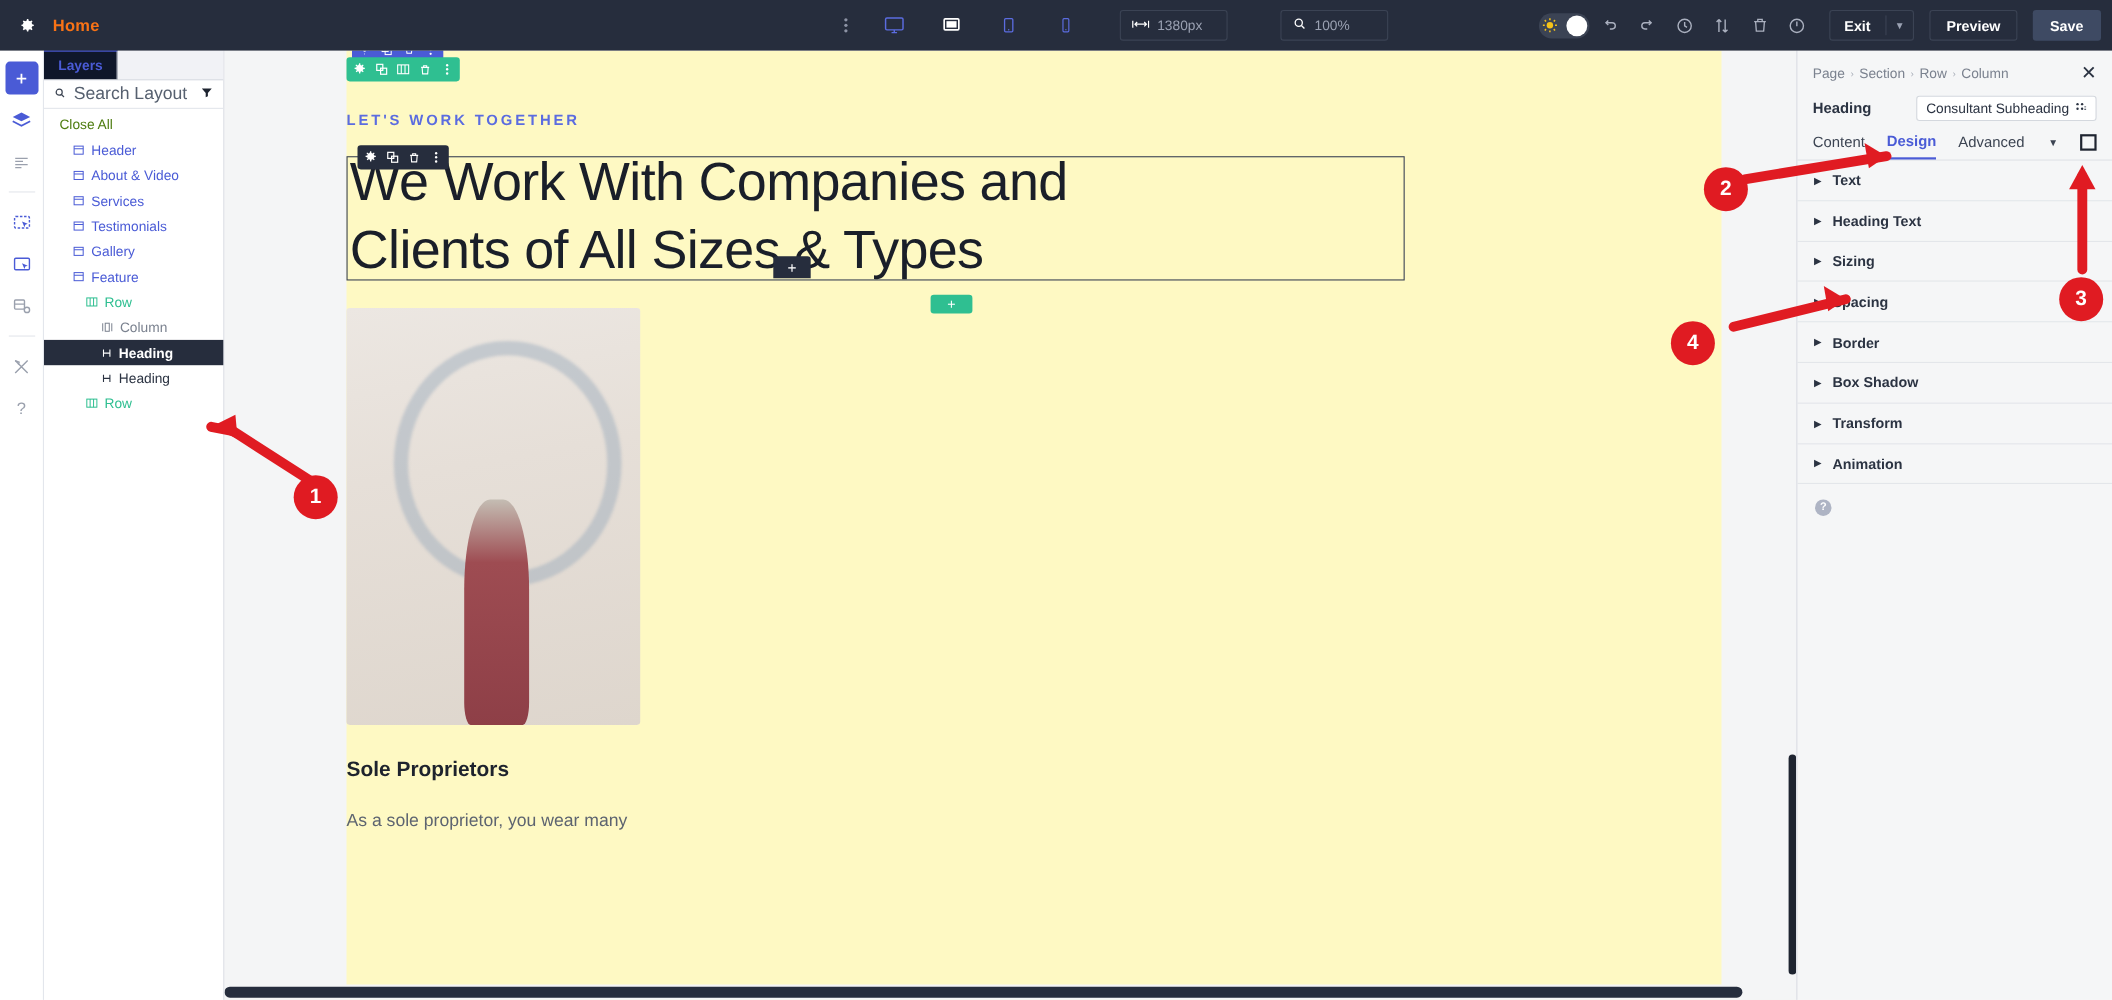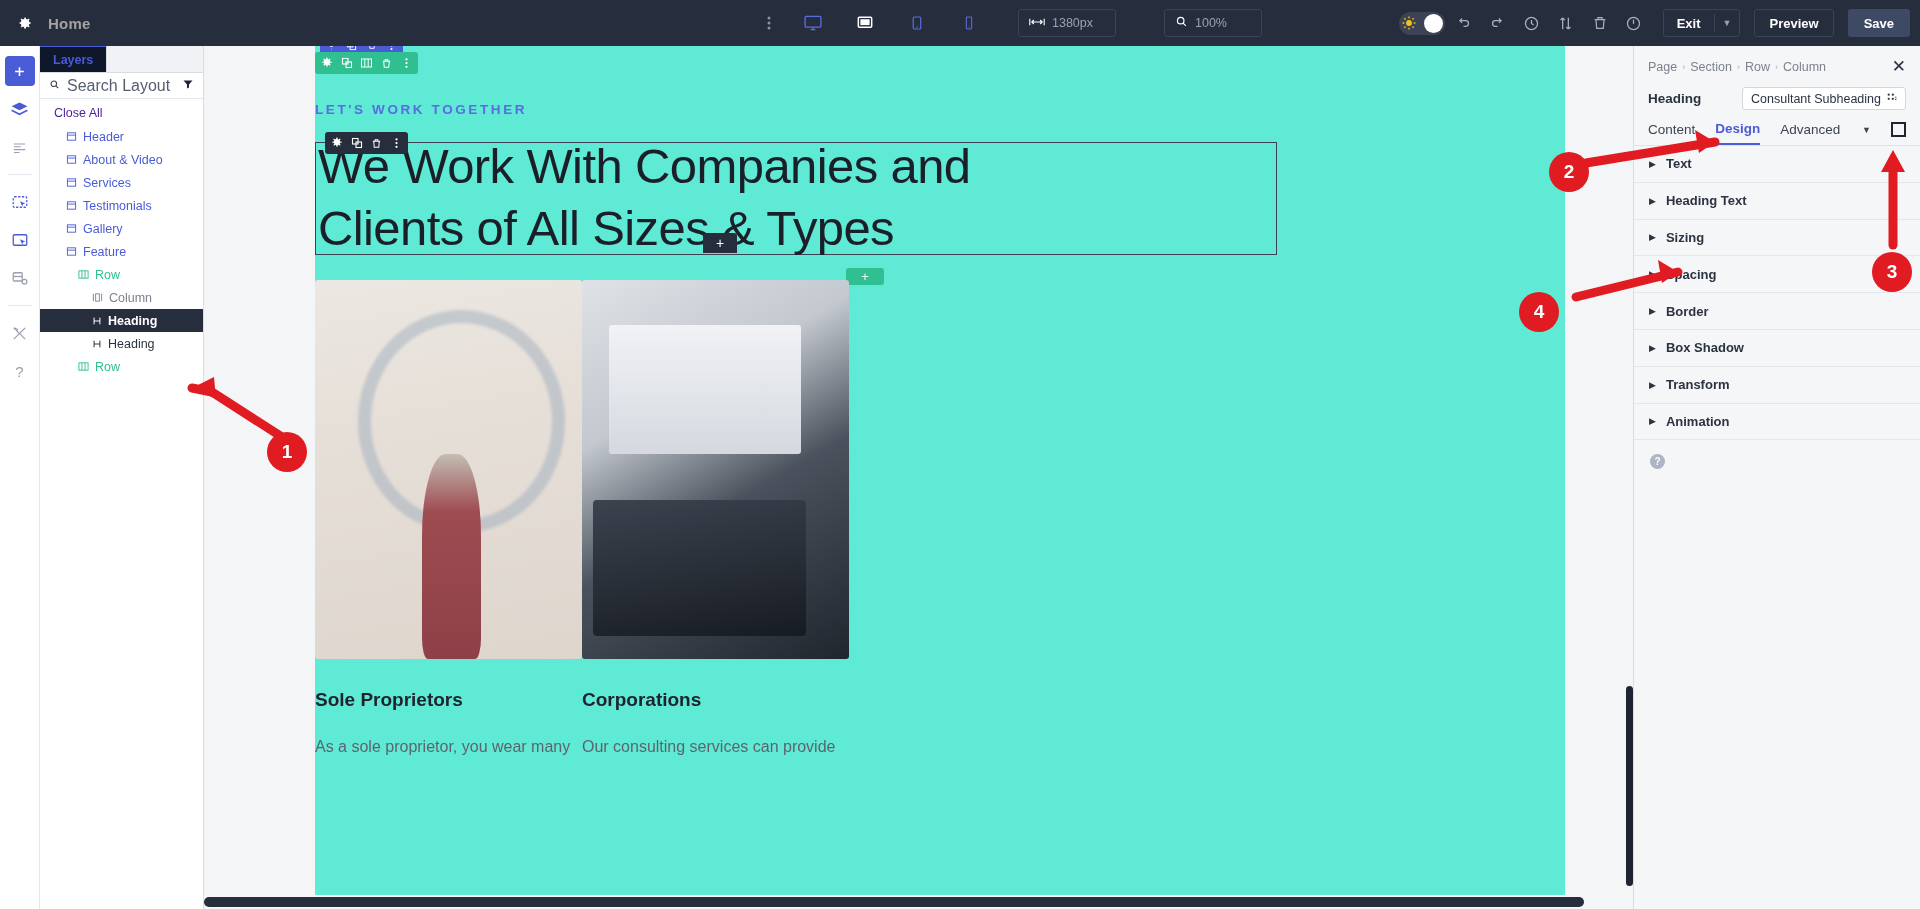--- a/index.html
+++ b/index.html
@@ -10,21 +10,21 @@
     -webkit-font-smoothing: antialiased;
   }
 
   
   .topbar{
     position:absolute; left:0; top:0; width:1920px; height:46px;
     background:#262d3d; display:flex; align-items:center;
     color:#fff; z-index:40;
   }
   .tb-logo{ width:48px; display:flex; align-items:center; justify-content:center; }
-  .tb-title{ font-size:15px; font-weight:600; letter-spacing:.2px; color:#a3a3a3; }
+  .tb-title{ font-size:15px; font-weight:600; letter-spacing:.2px; color:#f97316; }
   .tb-center{ position:absolute; left:760px; top:0; height:46px; display:flex; align-items:center; gap:18px; }
   .tb-dots{ width:18px; display:flex; align-items:center; justify-content:center; color:#8d93a5; }
   .devbtn{ width:34px; height:30px; display:flex; align-items:center; justify-content:center; cursor:pointer; }
   .devbtn.active svg{ color:#ffffff; }
   .devbtn svg{ color:#6e7siz; }
   .field{
     margin-left:14px; height:28px; min-width:98px; border:1px solid #3b4354;
     border-radius:3px; display:flex; align-items:center; gap:7px; padding:0 10px;
     color:#9aa1b2; font-size:12.5px;
   }
@@ -65,34 +65,34 @@
     position:absolute;left:40px;top:46px;width:164px;height:863px;background:#fff;
     border-right:1px solid #d9dce3; z-index:29; font-size:12.5px;
   }
   .layers-tabbar{ height:27px; background:#f1f2f6; border-bottom:1px solid #d9dce3; display:flex; align-items:flex-end; }
   .layers-tab{
     background:#0f172a; border-right:1px solid #d9dce3; border-top:2px solid #4a5bd6;
     height:27px; padding:0 13px; display:flex;align-items:center; color:#4a5bd6; font-weight:700; font-size:12.5px; cursor:pointer;
   }
   .layers-search{ height:26px; border-bottom:1px solid #e3e6ec; display:flex; align-items:center; padding:0 9px; gap:7px; }
   .layers-search .ph{ color:#56606f; font-size:16px; flex:1; }
-  .closeall{ padding:7px 0 5px 14px; color:#4c1d95; font-size:12.5px; cursor:pointer; }
+  .closeall{ padding:7px 0 5px 14px; color:#4d7c0f; font-size:12.5px; cursor:pointer; }
   .lrow{ height:23px; display:flex; align-items:center; gap:6px; color:#4a5bd6; cursor:pointer; }
   .lrow .nm{ font-size:12.5px; }
   .lrow.lvl1{ padding-left:26px; }
   .lrow.lvl2{ padding-left:38px; color:#2fbf91; }
   .lrow.lvl3{ padding-left:52px; color:#7b828f; }
   .lrow.lvl4{ padding-left:52px; color:#2b3342; }
   .lrow.sel{ background:#262d3d; color:#fff; font-weight:600; }
 
   
   .canvas{
     position:absolute;left:204px;top:46px;width:1429px;height:863px;background:#f4f5f6;overflow:hidden;z-index:10;
   }
-  .page{ position:absolute; left:111px; top:0; width:1250px; background:#5eead4; min-height:863px; }
+  .page{ position:absolute; left:111px; top:0; width:1250px; background:#fef9c3; min-height:863px; }
 
   .eyebrow{
     position:absolute; left:0; top:56px; color:#5b6ce0; font-size:13.5px; font-weight:700;
     letter-spacing:2.6px;
   }
   .headbox{
     position:absolute; left:0; top:96px; width:962px; height:113px;
     border:1px solid #3b4354;
   }
   .h1{
@@ -560,25 +560,20 @@
 
     <div class="plus-dark" style="left:388px;top:187px;">+</div>
     <div class="plus-green" style="left:531px;top:222px;">+</div>
 
     <div class="cards">
       <div class="card">
         <div class="img ph1"></div>
         <div class="ct">Sole Proprietors</div>
         <div class="cp">As a sole proprietor, you wear many</div>
       </div>
-      <div class="card">
-        <div class="img ph3"></div>
-        <div class="ct">Corporations</div>
-        <div class="cp">Our consulting services can provide</div>
-      </div>
     </div>
   </div>
 
   <div class="vscroll"></div>
 </div>
 
 <div class="hscroll">
   <div class="thumb"></div>
 </div>
 

